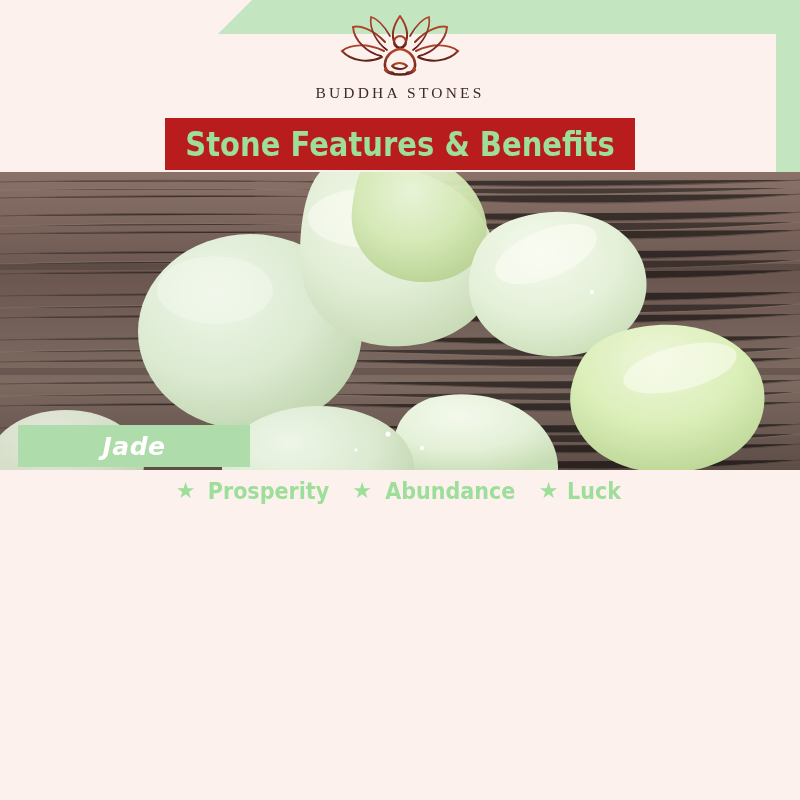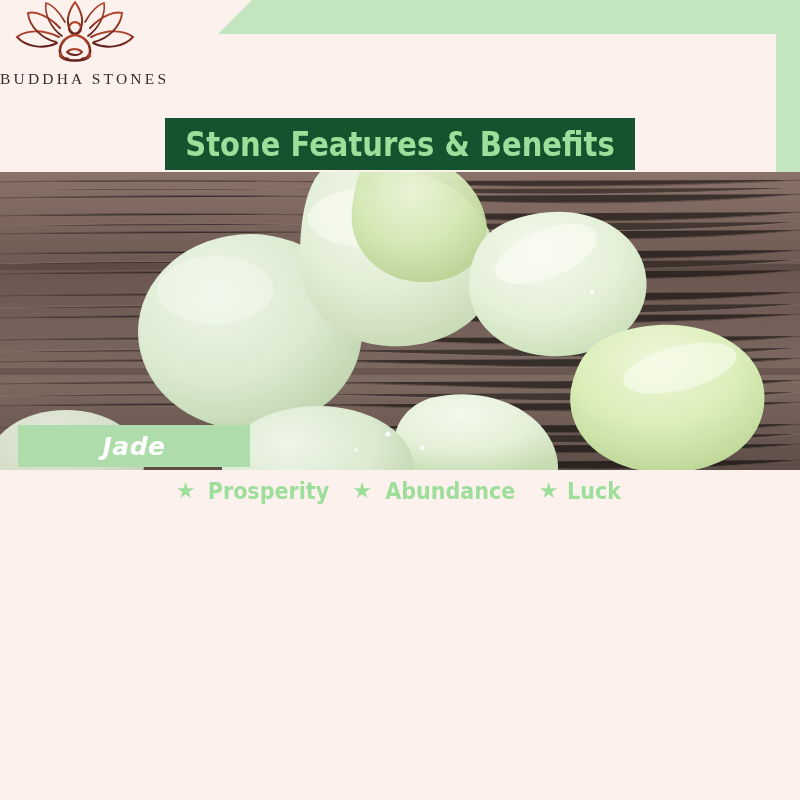--- a/index.html
+++ b/index.html
@@ -30,34 +30,34 @@
     position:absolute; left:18px; bottom:0; width:760px; height:42px;
     background:#c3e6c0;
     clip-path:polygon(0 0, 100% 0, calc(100% - 34px) 100%, 0 100%);
     z-index:1;
   }
 
   
   .header{
     position:absolute; top:0; left:0; width:800px; height:118px;
     z-index:3; display:flex; flex-direction:column;
-    justify-content:flex-start; padding-top:0;
+    align-items:center; justify-content:flex-start; padding-top:14px;
   }
   .logo-mark{ width:150px; height:66px; }
   .brand-name{
     margin-top:4px;
     font-family:"Liberation Serif", serif;
     font-size:15.5px; letter-spacing:3.2px;
     color:#3d2a28; font-weight:400;
   }
 
   
   .title-banner{
     position:absolute; top:118px; left:165px; width:470px; height:52px;
-    background:#14532d; z-index:4;
+    background:#b91c1c; z-index:4;
     display:flex; align-items:center; justify-content:center;
   }
   .title-text{
     font-family:"DejaVu Sans", sans-serif;
     font-weight:700;
     font-size:33px;
     color:#9ede9b;
     letter-spacing:0px;
     transform:scaleX(0.88);
     white-space:nowrap;

